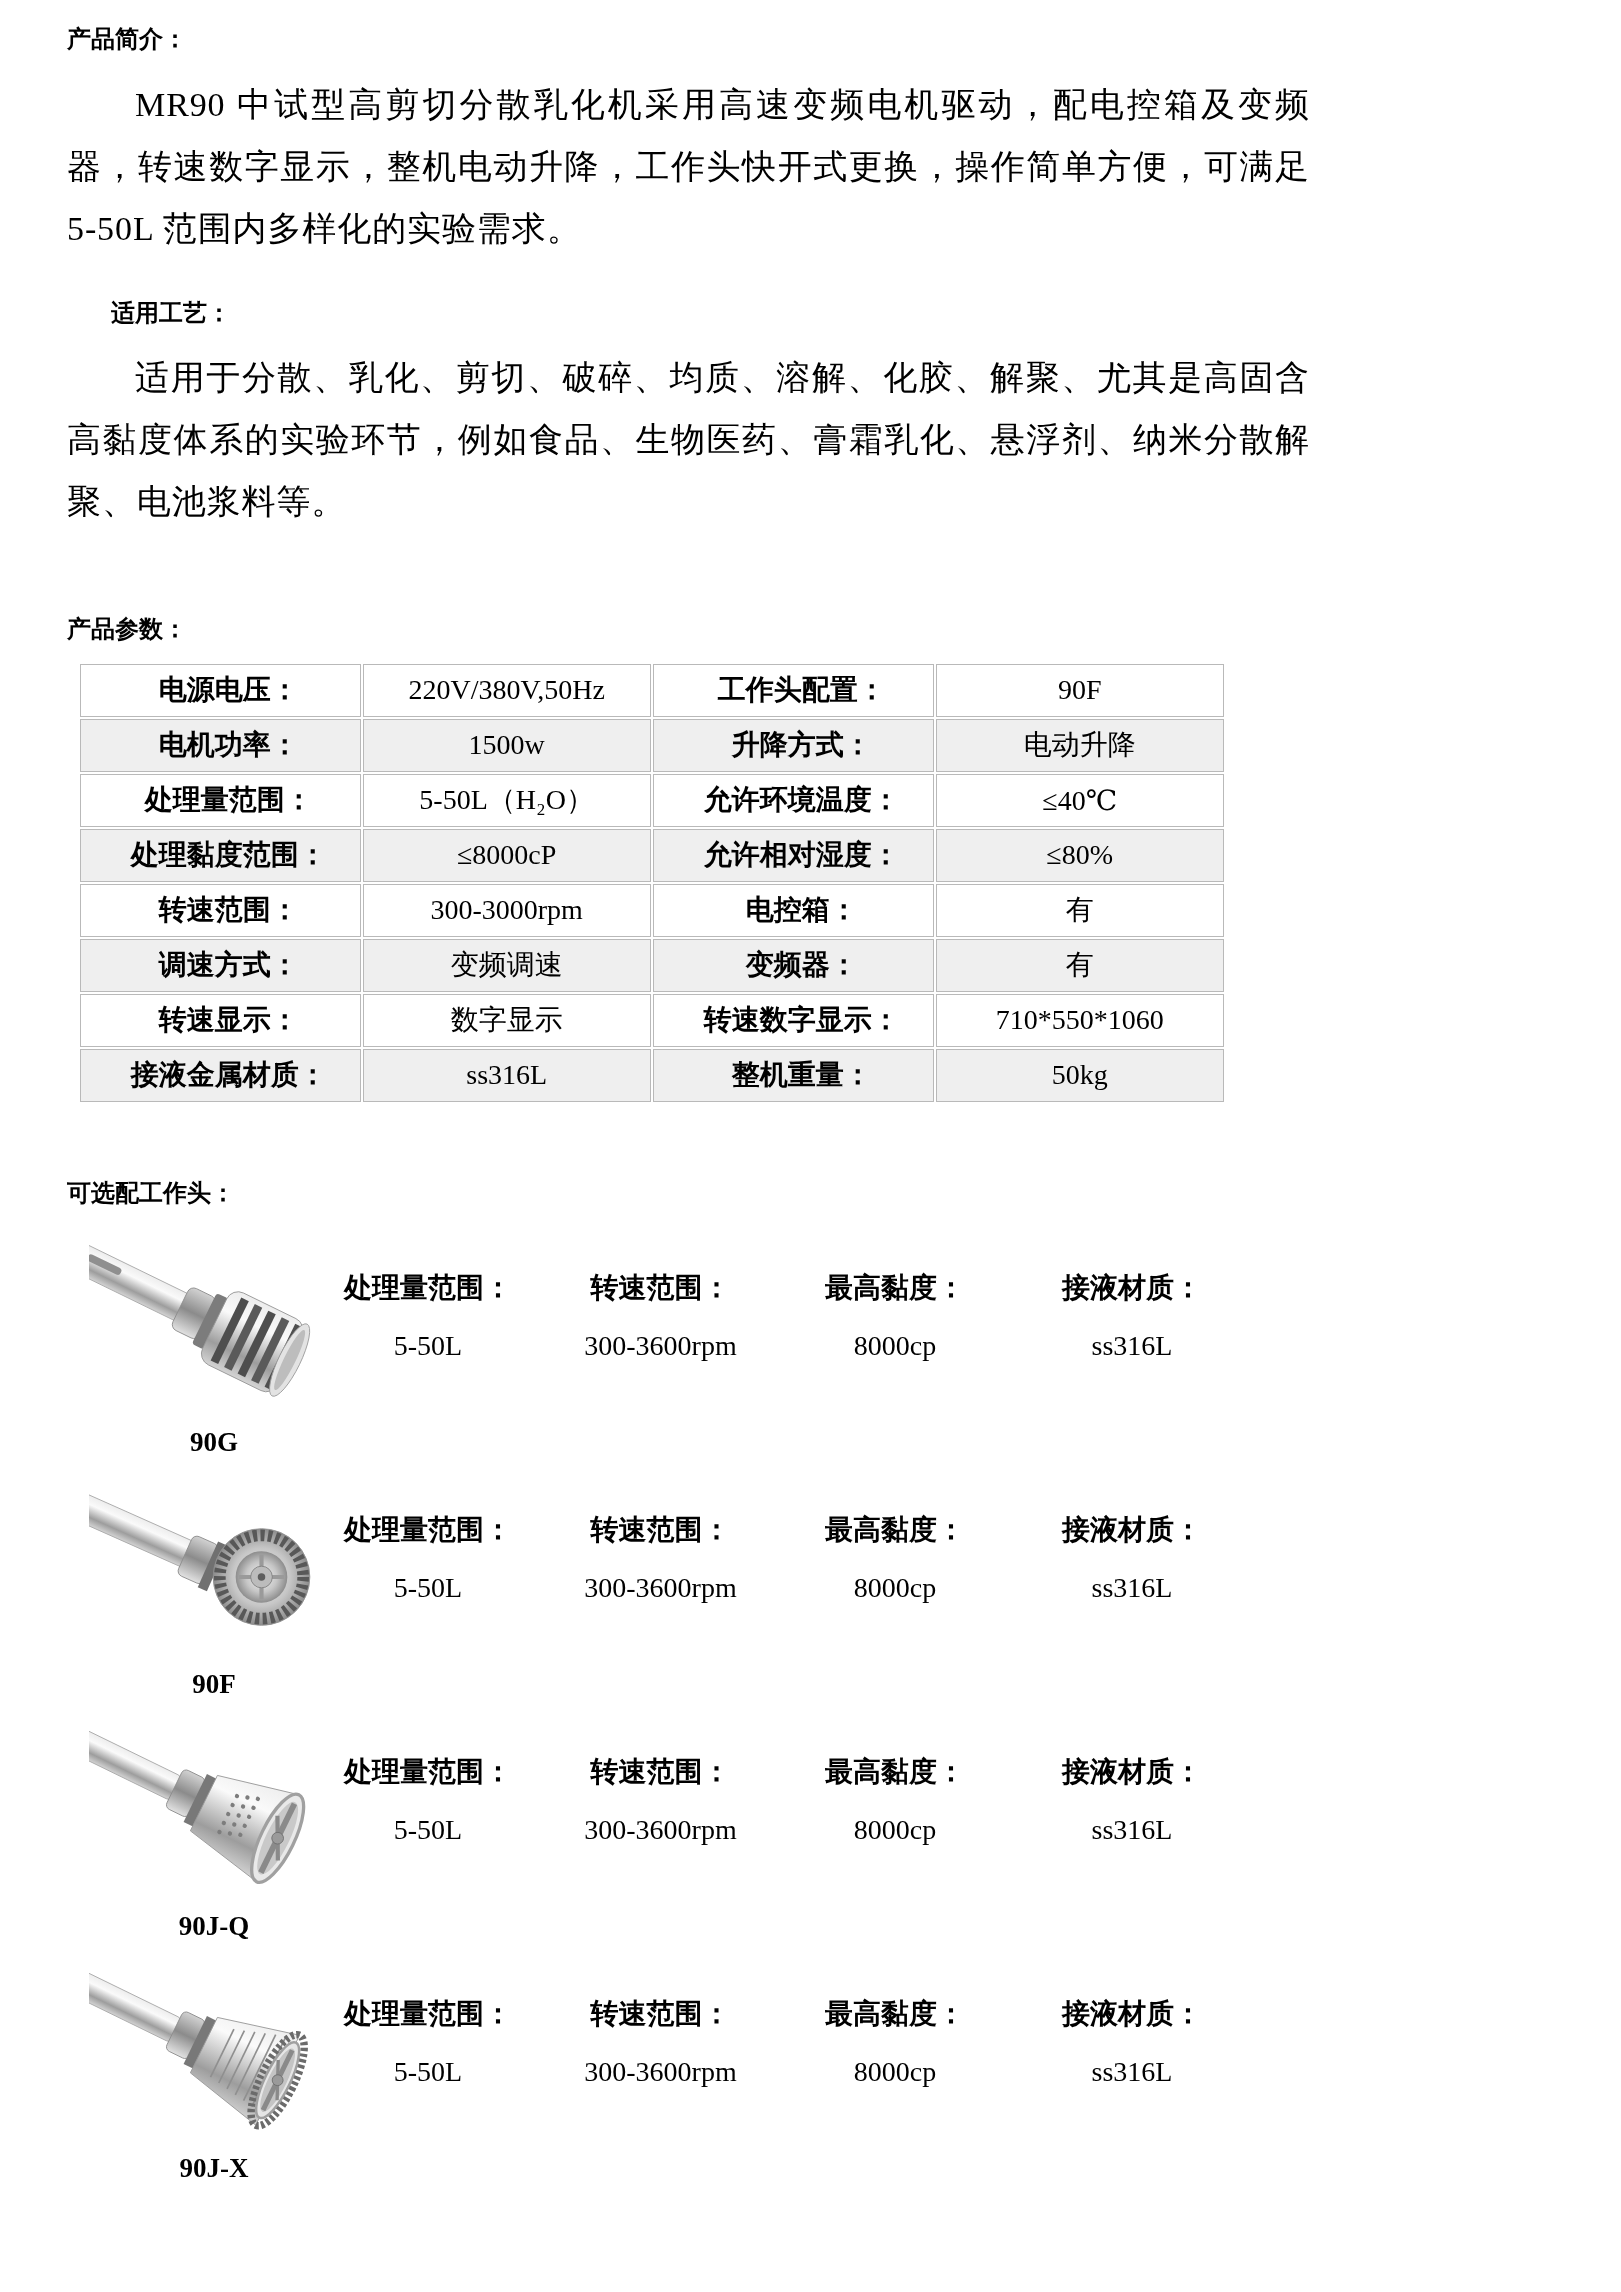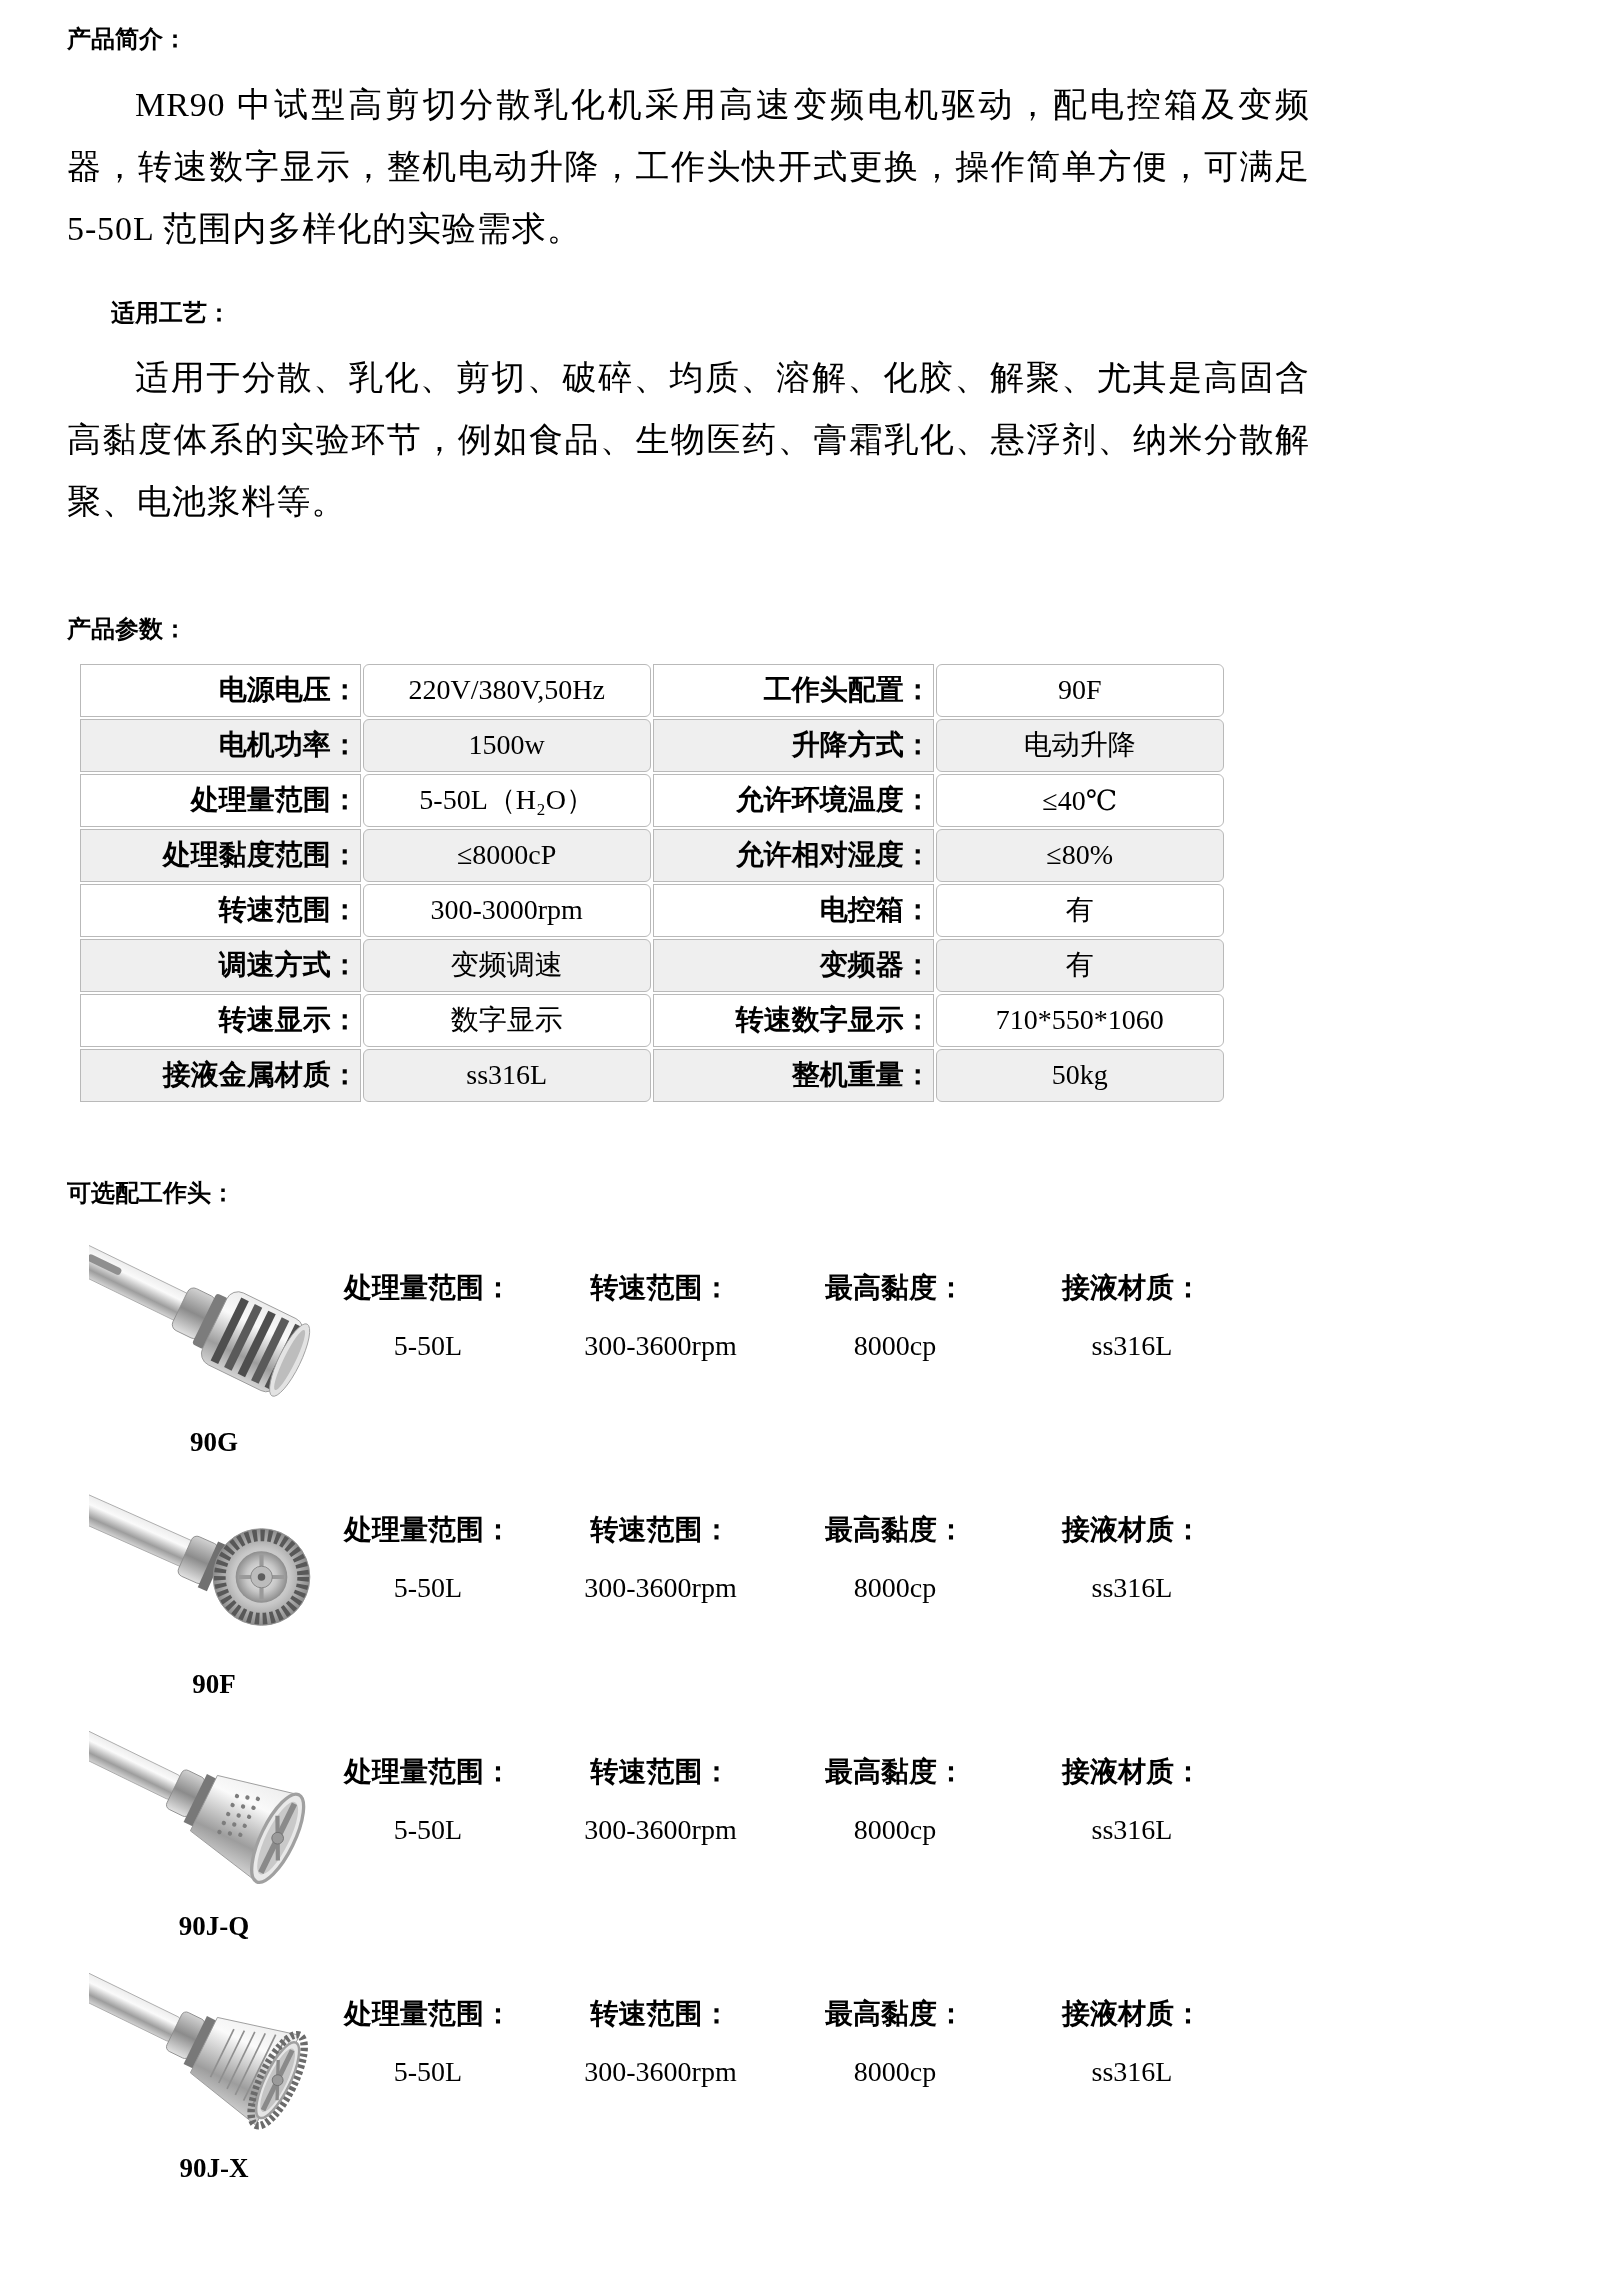--- a/index.html
+++ b/index.html
@@ -47,27 +47,26 @@
     height: 53px;
     font-size: 28px;
     box-sizing: border-box;
     background: #ffffff;
   }
   table.params tr:nth-child(even) td { background: #efefef; }
   td.p-label {
     width: 281px;
     padding-left: 18px;
     font-weight: 700;
-    text-align: right;
+    text-align: center;
   }
   td.p-value {
     width: 288px;
     text-align: center;
     font-weight: 400;
-    border-radius: 6px;
   }
 
   
   .head-block {
     display: flex;
     align-items: flex-start;
     margin: 0 0 7.1px 0;
   }
   .head-block.first { margin-top: 12.5px; }
   .head-left {

